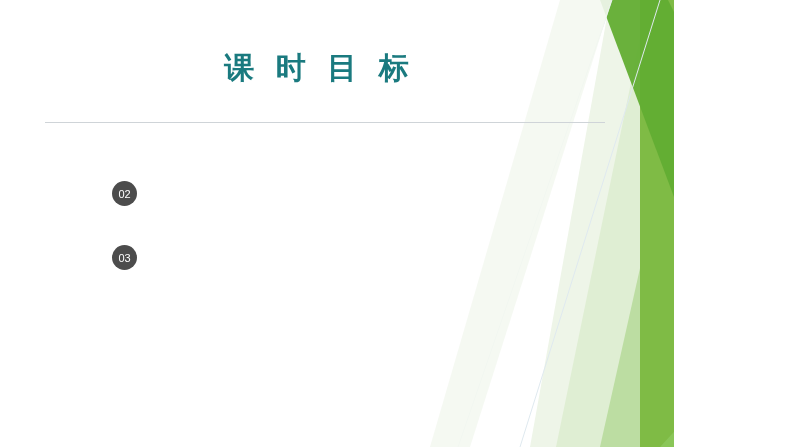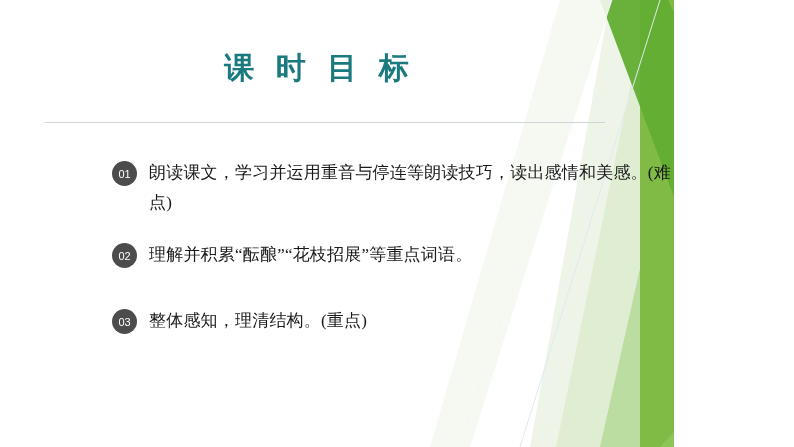--- a/index.html
+++ b/index.html
@@ -77,21 +77,21 @@
     margin-top: 3px;
   }
   .bullet-text {
     margin-left: 12px;
     font-family: "Liberation Serif", "DejaVu Serif", serif;
     font-size: 17px;
     line-height: 30px;
     color: #1a1a1a;
     letter-spacing: 0.2px;
   }
-  .row-2 { margin-top: 11px; }
+  .row-2 { margin-top: 20px; align-items: flex-end; }
   .row-3 { margin-top: 36px; }
 </style>
 </head>
 <body>
 
 <div class="slide">
 
   <svg class="deco-layer" viewBox="0 0 794 447" preserveAspectRatio="none" xmlns="http://www.w3.org/2000/svg">
 
     <polygon points="610,0 794,0 794,447 530,447" fill="#eef5e8"></polygon>
@@ -119,30 +119,24 @@
   </svg>
 
   <div class="title-wrap">
     <h1 class="slide-title">课 时 目 标</h1>
   </div>
 
   <div class="title-rule"></div>
 
   <div class="bullet-list">
 
-    <div class="bullet-row">
-      <div class="bullet-num">01</div>
-      <div class="bullet-text">朗读课文，学习并运用重音与停连等朗读技巧，读出感情和美感。(难点)</div>
-    </div>
 
     <div class="bullet-row row-2">
       <div class="bullet-num">02</div>
-      <div class="bullet-text">理解并积累“酝酿”“花枝招展”等重点词语。</div>
     </div>
 
     <div class="bullet-row row-3">
       <div class="bullet-num">03</div>
-      <div class="bullet-text">整体感知，理清结构。(重点)</div>
     </div>
 
   </div>
 
 </div>
 
 </body></html>

